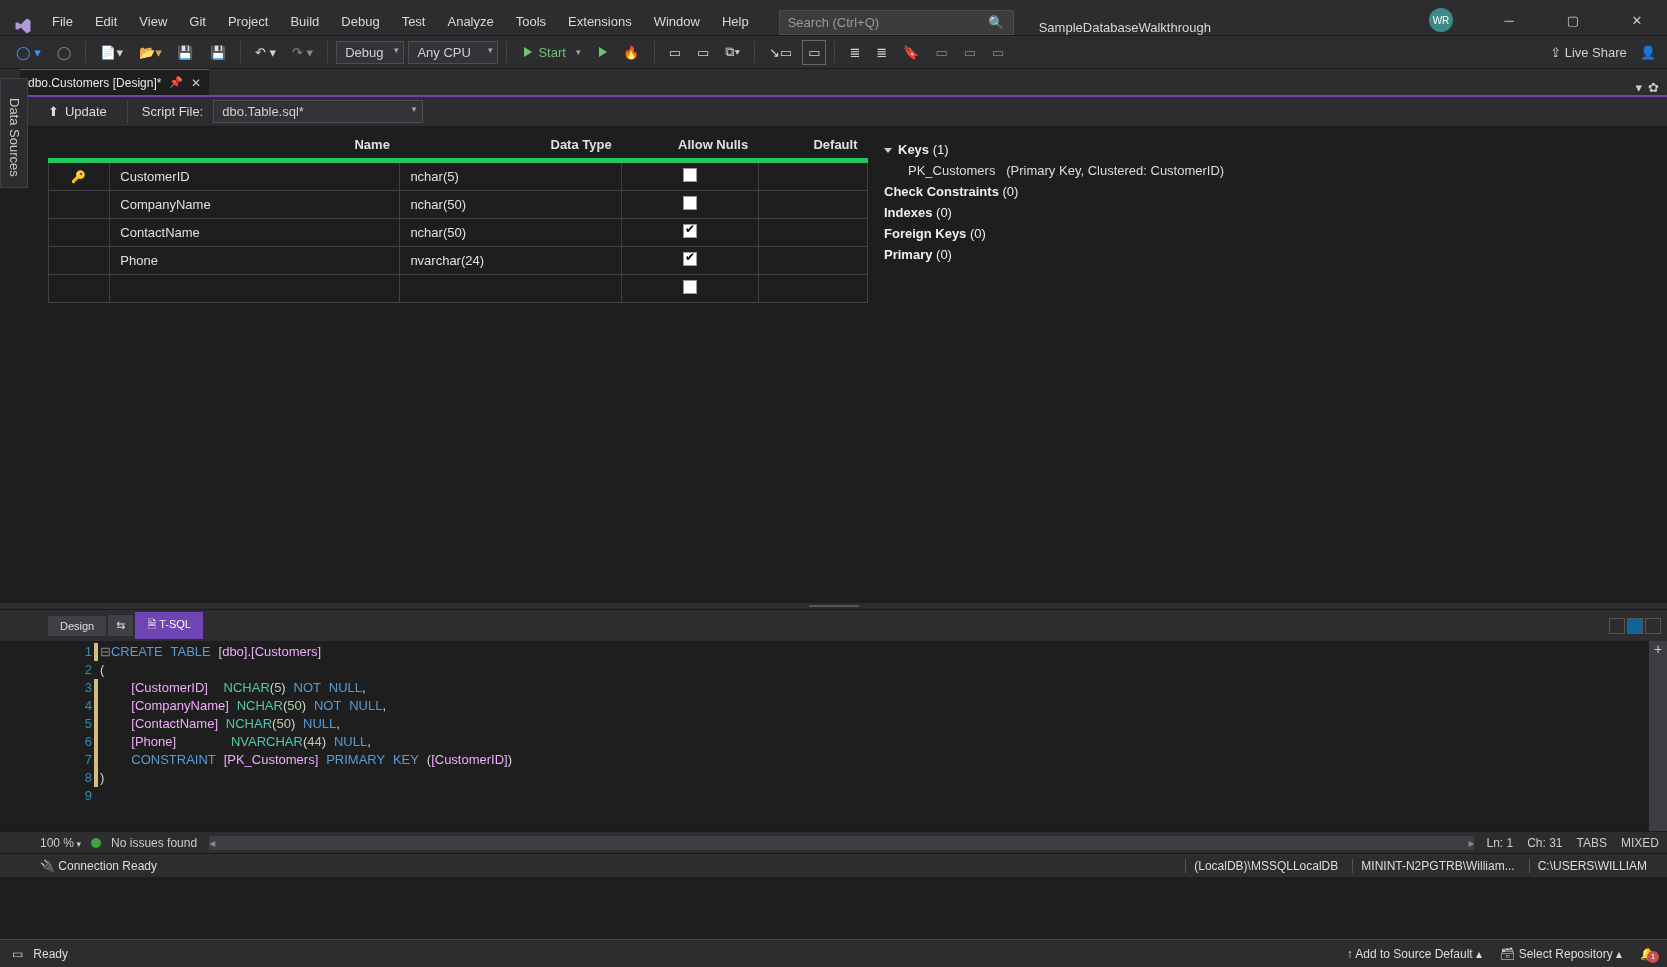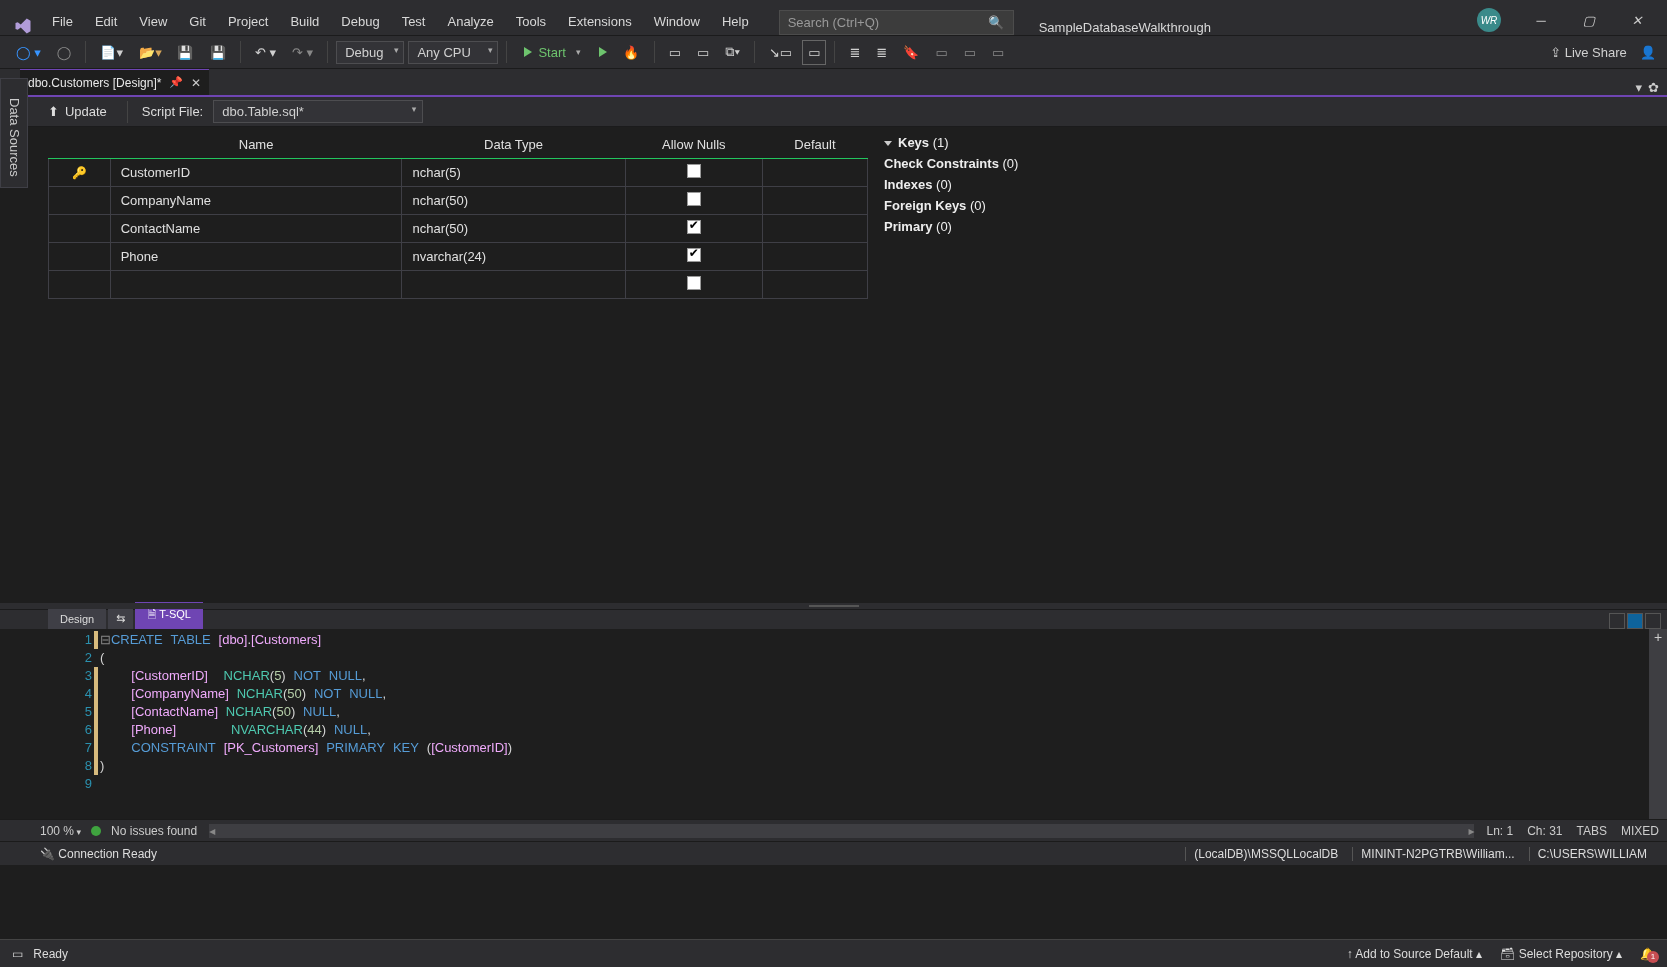--- a/index.html
+++ b/index.html
@@ -6,21 +6,21 @@
 body { background: #1e1e1e; color: #cccccc; font-size: 13px; overflow: hidden; width: 1667px; height: 967px; position: relative; }
 
 
 .titlebar { height: 35px; background: #2d2d30; display: flex; align-items: flex-end; padding: 0 8px; }
 .vs-logo { width: 18px; height: 18px; margin: 0 10px 0 6px; }
 .menu-items { display: flex; gap: 2px; }
 .menu-item { padding: 6px 10px; cursor: pointer; color: #d8d8d8; }
 .search-box { margin-left: 20px; background: #3c3c3c; border: 1px solid #4c4c4c; width: 235px; height: 25px; display: flex; align-items: center; padding: 0 8px; color: #999; position: relative; }
 .search-mag { position: absolute; right: 8px; color: #e8e8e8; }
 .app-name { margin-left: 25px; color: #d8d8d8; }
-.titlebar-right { margin-left: auto; display: flex; align-items: center; gap: 4px; font-style: italic; }
+.titlebar-right { margin-left: auto; display: flex; align-items: center; gap: 20px; }
 .user-badge { width: 24px; height: 24px; border-radius: 50%; background: #3a8a8a; color: #fff; display: flex; align-items: center; justify-content: center; font-size: 10px; margin-right: 14px; }
 .win-btn { width: 44px; height: 30px; display: flex; align-items: center; justify-content: center; color: #cccccc; cursor: pointer; }
 
 
 .toolbar { height: 34px; background: #2d2d30; border-top: 1px solid #1b1b1c; border-bottom: 1px solid #1b1b1c; display: flex; align-items: center; padding: 0 10px; gap: 4px; }
 .tb-btn { padding: 4px 5px; cursor: pointer; display: flex; align-items: center; color: #d0d0d0; border: 1px solid transparent; }
 .tb-sep { width: 1px; height: 22px; background: #444; margin: 0 4px; }
 .tb-dropdown { background: #333337; border: 1px solid #4d4d50; padding: 3px 20px 3px 8px; color: #d0d0d0; position: relative; min-width: 60px; cursor: pointer; }
 .tb-dropdown::after { content: "▾"; position: absolute; right: 5px; font-size: 9px; color: #aaa; }
 .start-btn { display: flex; align-items: center; gap: 6px; color: #6ec46e; padding: 4px 8px; cursor: pointer; border: 1px solid transparent; }
@@ -40,44 +40,44 @@
 
 .update-bar { height: 30px; background: #2d2d30; border-bottom: 1px solid #1b1b1c; display: flex; align-items: center; padding-left: 42px; gap: 10px; font-size: 13px; }
 .update-btn { display: flex; align-items: center; gap: 6px; color: #ddd; cursor: pointer; padding: 3px 6px; }
 .script-file { color: #ddd; }
 .script-dropdown { background: #333337; border: 1px solid #4d4d50; padding: 3px 20px 3px 8px; color: #d0d0d0; width: 210px; position: relative; cursor: pointer; }
 .script-dropdown::after { content: "▾"; position: absolute; right: 6px; font-size: 9px; color: #aaa; }
 
 
 .main-area { display: flex; height: 476px; }
 .design-grid { flex: 0 0 868px; padding: 4px 0 0 48px; }
-.keys-panel { flex: 1; padding: 5px 16px; }
+.keys-panel { flex: 1; padding: 12px 16px; }
 
 
 .dgrid { width: 100%; border-collapse: collapse; }
-.dgrid th { text-align: center; font-weight: normal; color: #e0e0e0; padding: 6px 10px; border-bottom: 1px solid #22c55e; }
+.dgrid th { text-align: right; font-weight: bold; color: #e0e0e0; padding: 6px 10px; border-bottom: 5px solid #22c55e; }
 .dgrid td { padding: 5px 10px; border: 1px solid #3f3f46; color: #e0e0e0; background: #252526; }
 .dgrid tr.data-row td { background: #1e1e1e; }
 .rowhdr { width: 28px; text-align: center; }
 .key-ic { color: #b0b0b0; font-size: 12px; }
 .chk { width: 14px; height: 14px; border: 1px solid #999; display: inline-block; background: #fff; position: relative; }
 .chk.checked::after { content: "✔"; position: absolute; top: -3px; left: 1px; font-size: 12px; color: #000; }
 .col-name { width: 170px; }
 .col-type { width: 130px; }
 .col-null { width: 80px; text-align: center; }
 .col-def { width: 56px; }
 
 
 .kp-line { padding: 3px 0; color: #eee; }
 .kp-head { font-weight: bold; }
 .kp-sub { padding-left: 24px; color: #ddd; }
 .kp-tri { display: inline-block; width: 0; height: 0; border-top: 5px solid #ccc; border-left: 4px solid transparent; border-right: 4px solid transparent; margin-right: 6px; vertical-align: middle; }
 
 
-.design-tabs { height: 20px; background: #2d2d30; border-top: 1px solid #1b1b1c; display: flex; align-items: flex-end; padding-left: 48px; font-size: 11px; }
+.design-tabs { height: 32px; background: #2d2d30; border-top: 1px solid #1b1b1c; display: flex; align-items: center; padding-left: 48px; font-size: 11px; }
 .dtab { padding: 4px 12px; background: #3f3f46; color: #ddd; margin-right: 2px; cursor: pointer; }
 .dtab.icon { padding: 4px 8px; }
 .dtab.active { background: #6f45b3; color: #fff; }
 .dtabs-right { margin-left: auto; display: flex; padding-right: 6px; gap: 2px; }
 .dtabs-right .sq { width: 16px; height: 16px; border: 1px solid #555; background: #2d2d30; cursor: pointer; }
 .dtabs-right .sq.active { background: #0e639c; }
 .splitter-h { height: 6px; background: #2d2d30; position: relative; }
 .splitter-h::after { content: ""; position: absolute; left: 50%; top: 2px; width: 50px; height: 2px; background: #555; transform: translateX(-50%); }
 
 
@@ -263,20 +263,21 @@
             <td class="col-name"></td>
             <td class="col-type"></td>
             <td class="col-null"><span class="chk"></span></td>
             <td class="col-def"></td>
           </tr>
         </tbody>
     </table>
   </div>
   <div class="keys-panel">
     <div class="kp-line"><span class="kp-tri"></span><span class="kp-head">Keys</span> <span>(1)</span></div>
+    <div class="kp-line kp-sub"><span>PK_Customers</span>&nbsp;&nbsp;&nbsp;<span>(Primary Key, Clustered: CustomerID)</span></div>
     <div class="kp-line"><span class="kp-head">Check Constraints</span> <span>(0)</span></div>
     <div class="kp-line"><span class="kp-head">Indexes</span> <span>(0)</span></div>
     <div class="kp-line"><span class="kp-head">Foreign Keys</span> <span>(0)</span></div>
     <div class="kp-line"><span class="kp-head">Primary</span> <span>(0)</span></div>
   </div>
 </div>
 
 <div class="splitter-h"></div>
 <div class="design-tabs">
   <div class="dtab">Design</div>

